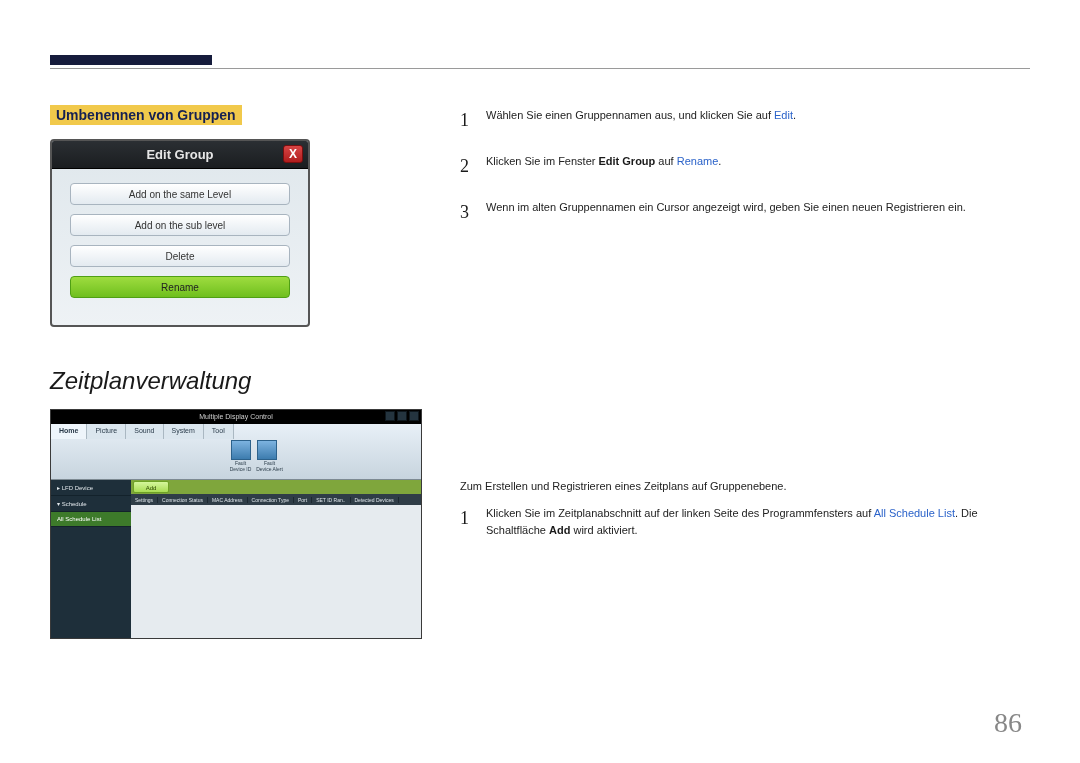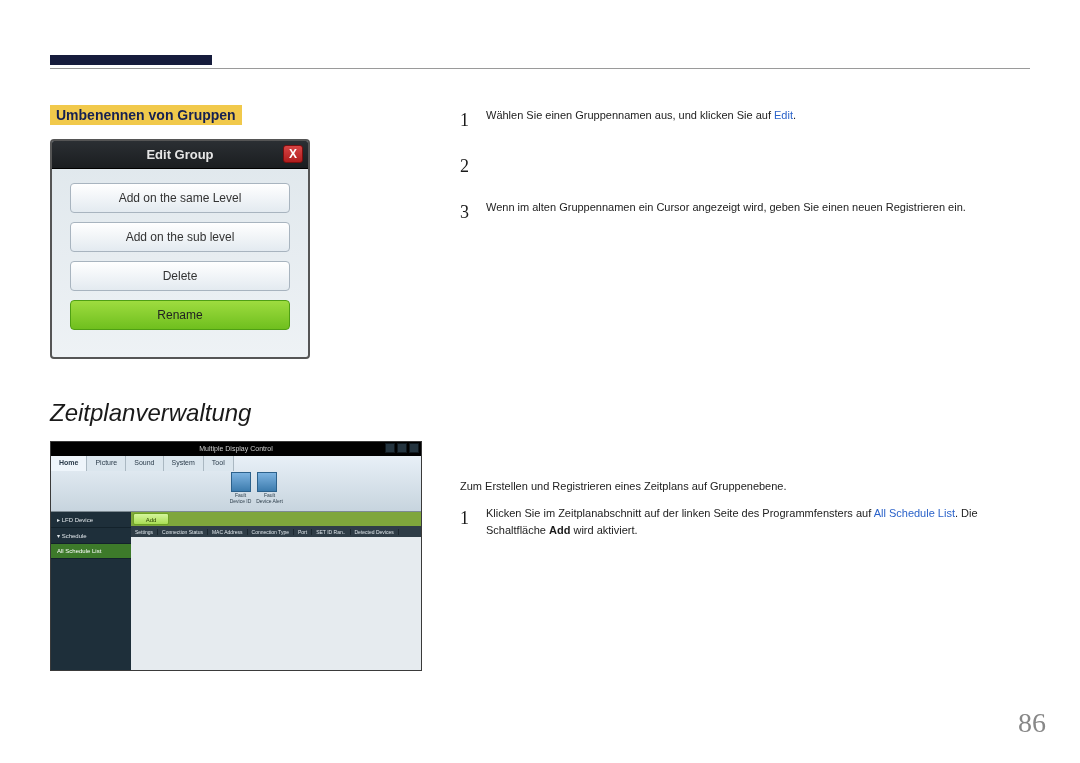--- a/index.html
+++ b/index.html
@@ -87,28 +87,28 @@
     border: 1px solid #7a0e0e;
     border-radius: 3px;
     color: #fff;
     font-size: 12px;
     line-height: 16px;
     text-align: center;
     font-weight: bold;
   }
   .dialog-body { padding: 14px 18px 18px; }
   .opt {
-    height: 30px;
+    height: 22px;
     border: 1px solid #a8b4bf;
     border-radius: 4px;
     background: linear-gradient(#ffffff,#e3eaf0);
     display: flex;
     align-items: center;
     justify-content: center;
-    font-size: 12px;
+    font-size: 10px;
     color: #333;
     margin-bottom: 9px;
   }
   .opt.selected {
     background: linear-gradient(#9edc3f,#6fbf1e);
     border-color: #4f9f14;
     color: #222;
   }
 
   
@@ -244,21 +244,21 @@
     font-size: 11px;
     color: #222;
     line-height:1.55;
     margin-bottom: 10px;
     margin-top: 23px;
   }
 
   .page-num {
     position: absolute;
     bottom: 24px;
-    right: 34px;
+    right: 58px;
     font-size: 28px;
     color: #888;
     font-family: Georgia, serif;
   }
 </style>
 </head>
 <body>
 
 <div class="page">
   <div class="top-bar"></div>
@@ -336,20 +336,23 @@
     <div class="right-col">
       <div class="steps">
         <div class="step">
           <div class="step-num">1</div>
           <div>
             <span>Wählen Sie einen Gruppennamen aus, und klicken Sie auf </span><span class="bold-blue">Edit</span><span>.</span>
           </div>
         </div>
         <div class="step">
           <div class="step-num">2</div>
+          <div>
+            <span>Klicken Sie im Fenster </span><span class="bold-dark">Edit Group</span><span> auf </span><span class="bold-blue">Rename</span><span>.</span>
+          </div>
         </div>
         <div class="step">
           <div class="step-num">3</div>
           <div>Wenn im alten Gruppennamen ein Cursor angezeigt wird, geben Sie einen neuen Registrieren ein.</div>
         </div>
       </div>
 
       <div style="height:210px"></div>
 
       <div class="desc">Zum Erstellen und Registrieren eines Zeitplans auf Gruppenebene.</div>

